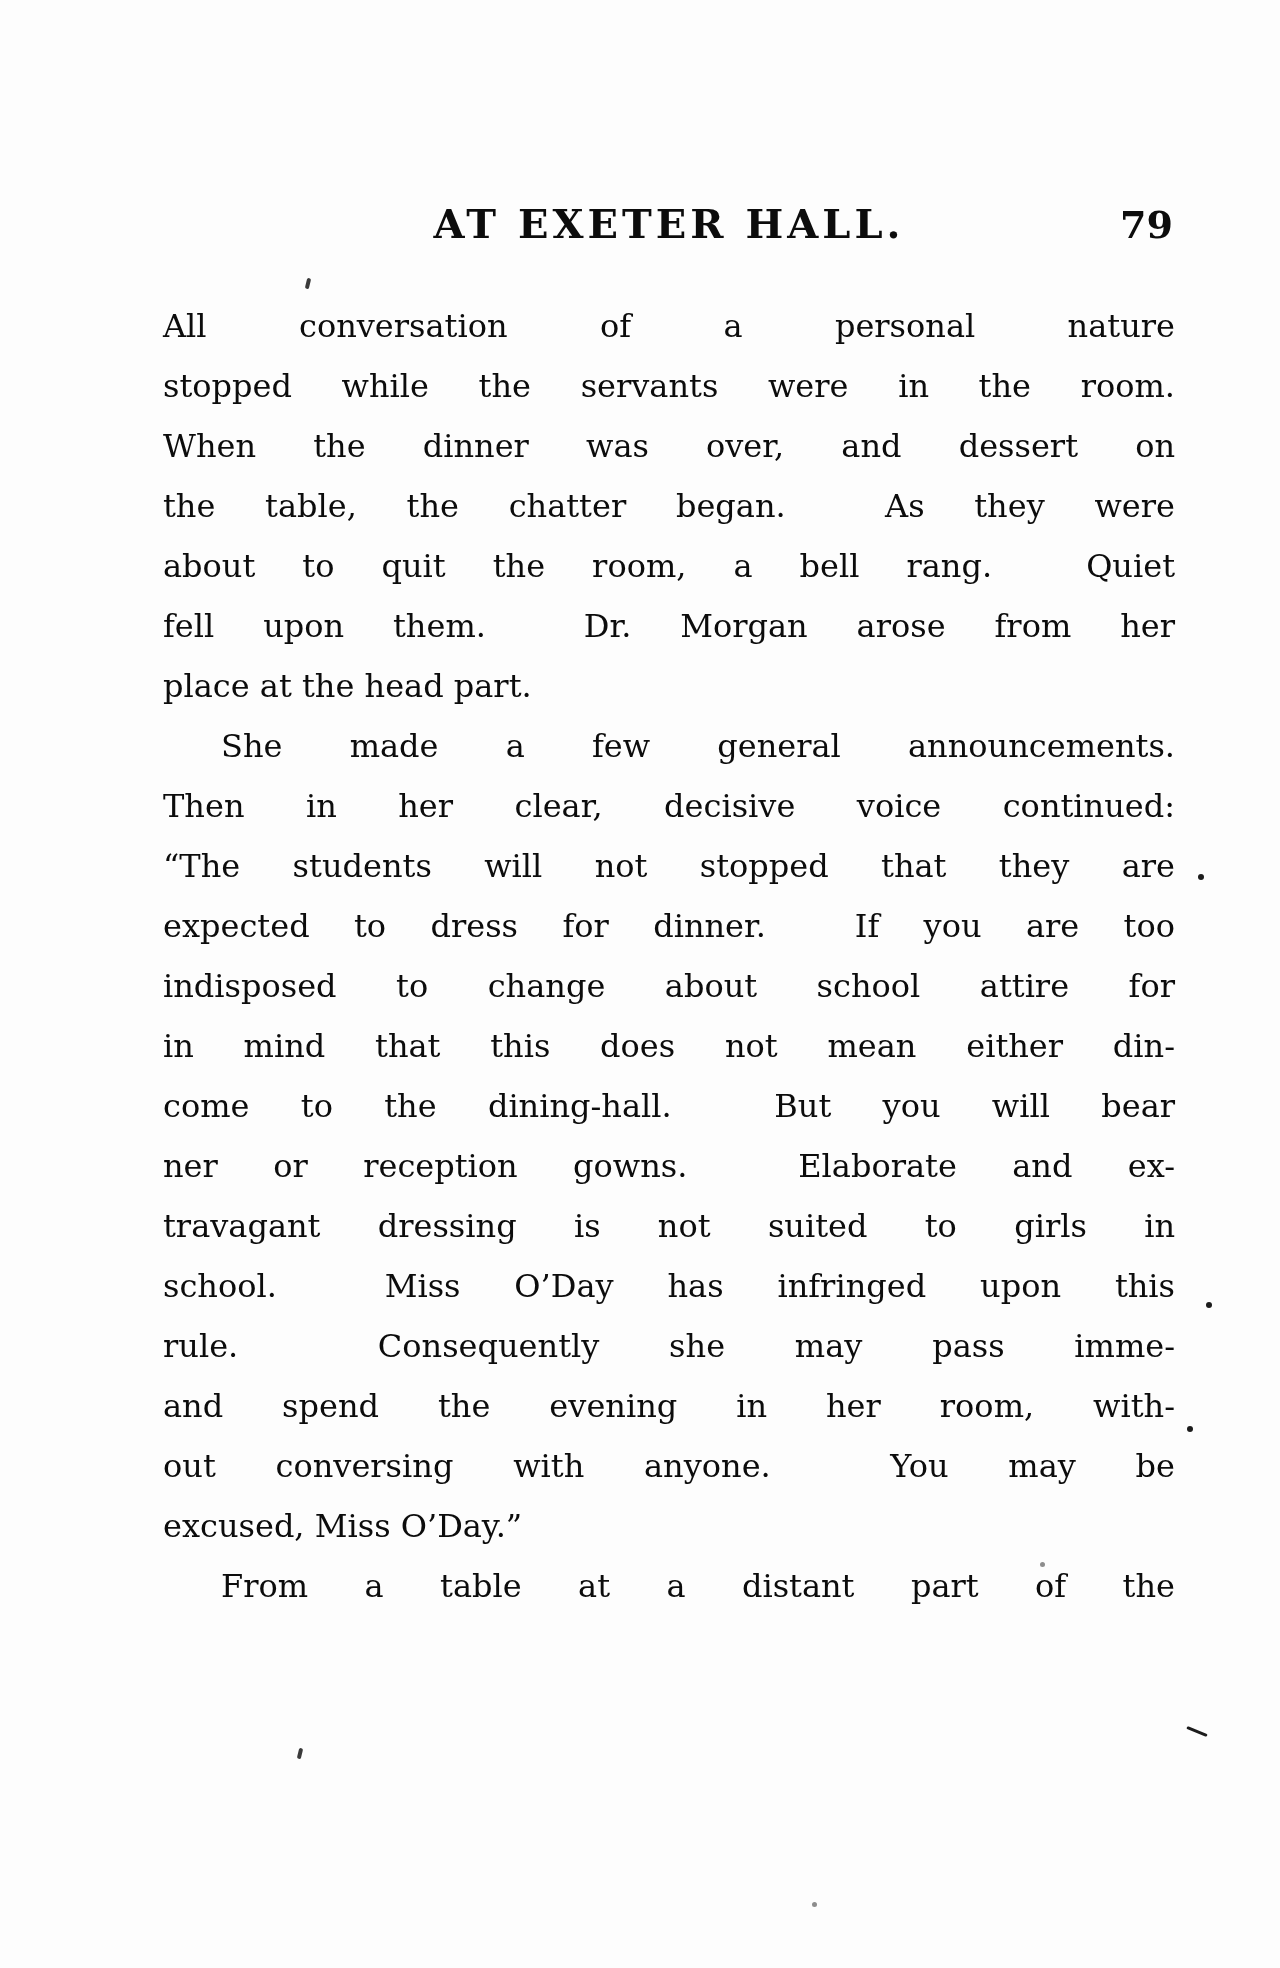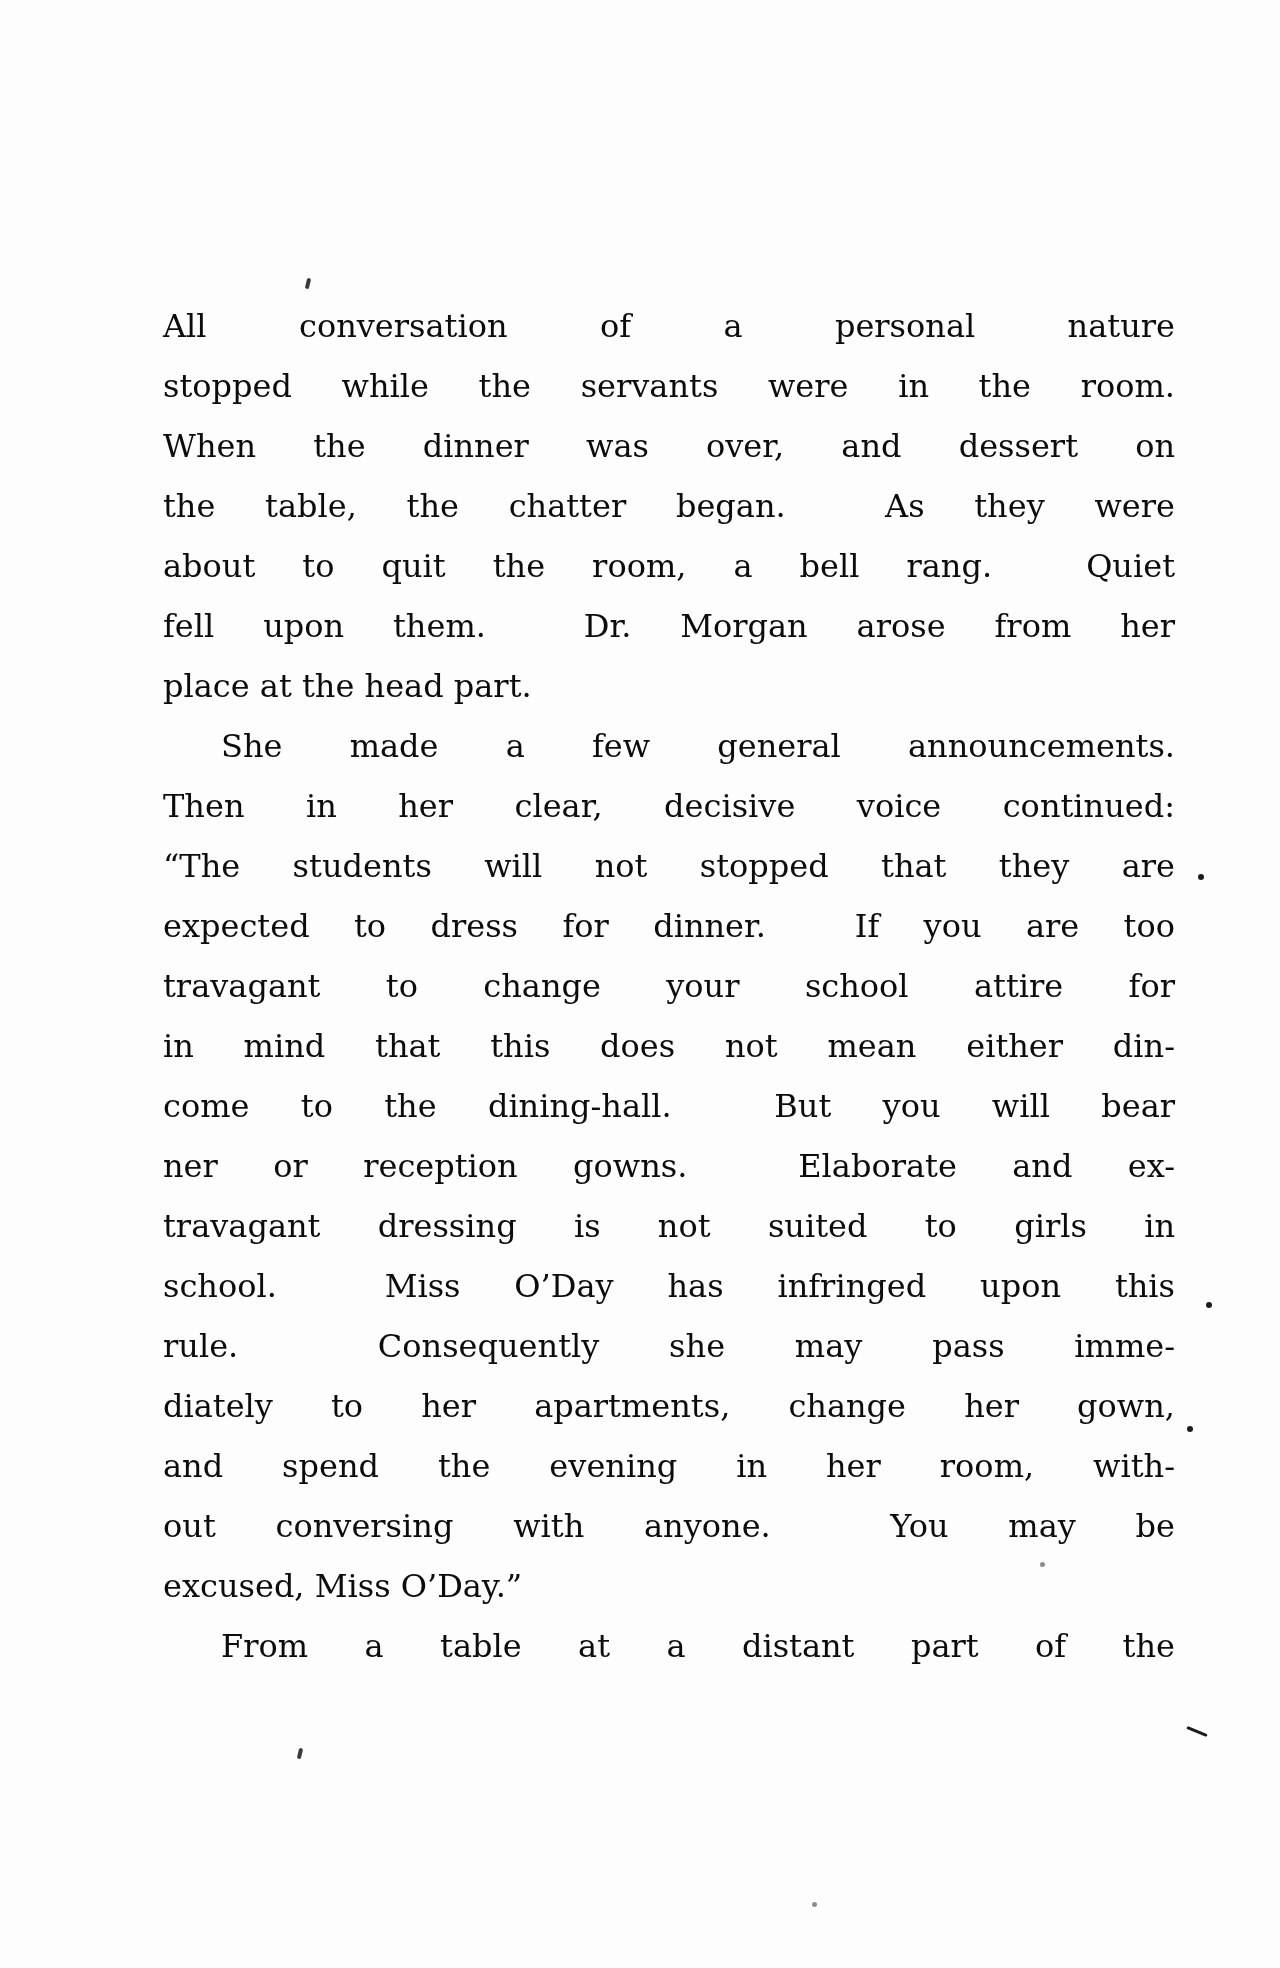--- a/index.html
+++ b/index.html
@@ -73,41 +73,44 @@
   }
   .a-dot { width: 6px; height: 6px; border-radius: 50%; }
   .a-dot-faint { width: 5px; height: 5px; border-radius: 50%; background: #8d8d8d; }
   .a-tick { width: 4px; height: 11px; border-radius: 2px; transform: rotate(14deg); background: #3a3a3a; }
   .a-squiggle { width: 22px; height: 3px; border-radius: 2px; transform: rotate(22deg); }
 </style>
 </head>
 <body style="background: rgb(253, 253, 253); color: rgb(12, 12, 12);">
 
 <div class="page">
+  <div class="header">
+    <div class="header-title">AT EXETER HALL.</div>
+    <div class="page-number">79</div>
+  </div>
 
   <div class="text-block" id="text-block">
       <div class="line">All conversation of a personal nature</div>
       <div class="line">stopped while the servants were in the room.</div>
       <div class="line">When the dinner was over, and dessert on</div>
       <div class="line">the table, the chatter began.&nbsp; As they were</div>
       <div class="line">about to quit the room, a bell rang.&nbsp; Quiet</div>
       <div class="line">fell upon them.&nbsp; Dr. Morgan arose from her</div>
       <div class="line no-just">place at the head part.</div>
       <div class="line indent">She made a few general announcements.</div>
       <div class="line">Then in her clear, decisive voice continued:</div>
       <div class="line">“The students will not stopped that they are</div>
       <div class="line">expected to dress for dinner.&nbsp; If you are too</div>
-      <div class="line">travagant to change your school attire for</div>
+      <div class="line">indisposed to change about school attire for</div>
       <div class="line">in mind that this does not mean either din-</div>
       <div class="line">come to the dining-hall.&nbsp; But you will bear</div>
       <div class="line">ner or reception gowns.&nbsp; Elaborate and ex-</div>
       <div class="line">travagant dressing is not suited to girls in</div>
       <div class="line">school.&nbsp; Miss O’Day has infringed upon this</div>
       <div class="line">rule.&nbsp; Consequently she may pass imme-</div>
-      <div class="line">diately to her apartments, change her gown,</div>
       <div class="line">and spend the evening in her room, with-</div>
       <div class="line">out conversing with anyone.&nbsp; You may be</div>
       <div class="line no-just">excused, Miss O’Day.”</div>
       <div class="line indent">From a table at a distant part of the</div>
     </div>
 
   <div id="artifacts">
       <div class="artifact a-tick" style="left: 306px; top: 278px;"></div>
       <div class="artifact a-dot" style="left: 1198px; top: 874px;"></div>
       <div class="artifact a-dot" style="left: 1206px; top: 1302px;"></div>

